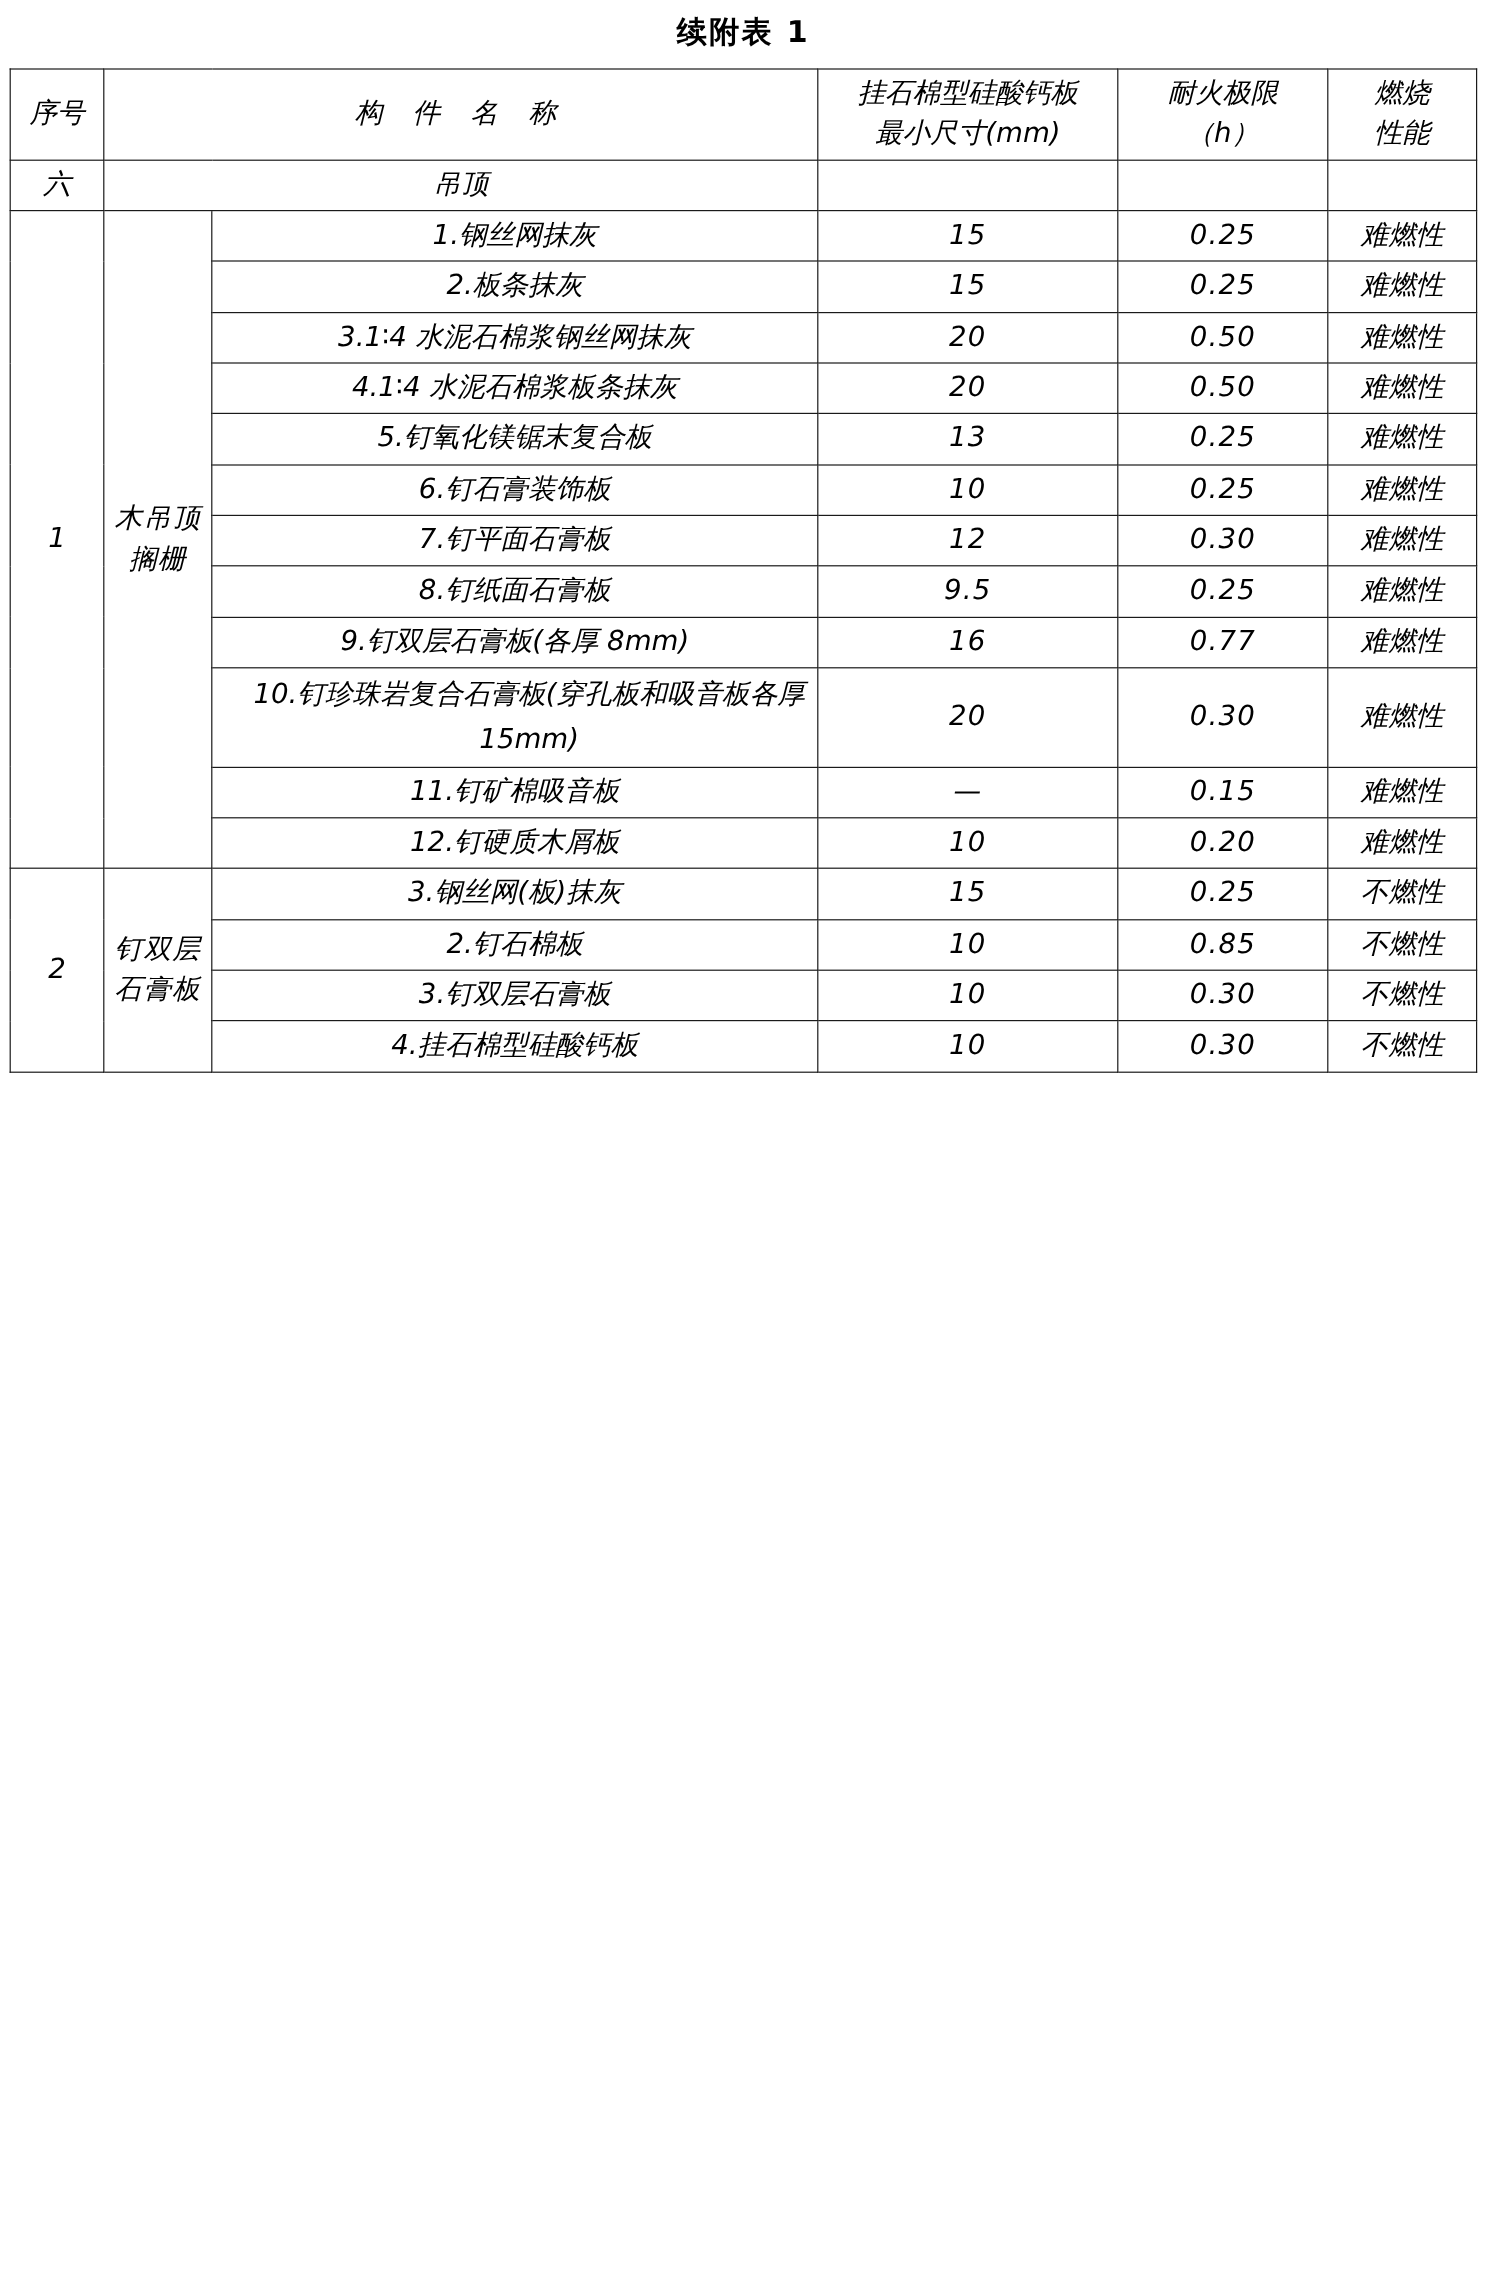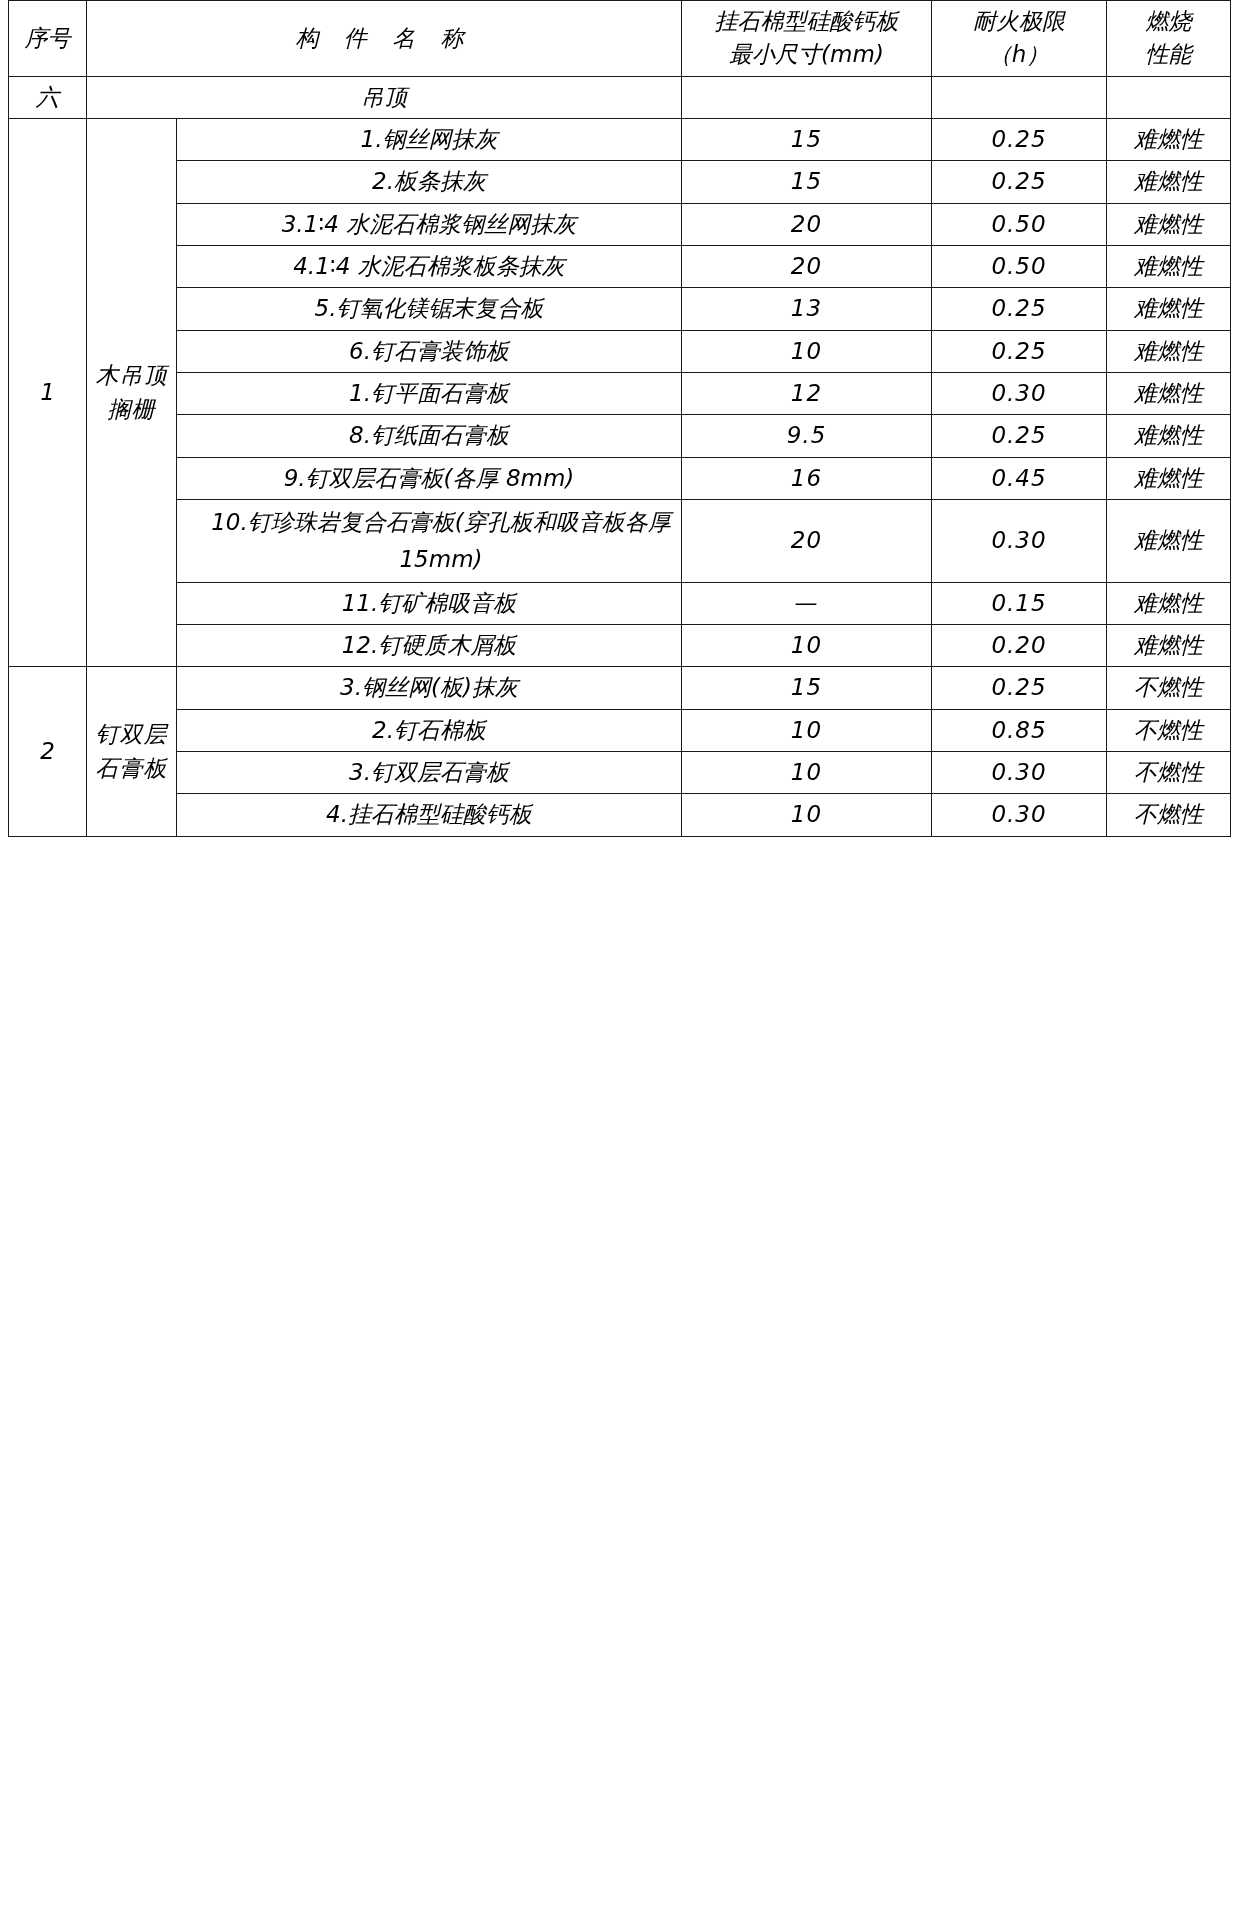--- a/index.html
+++ b/index.html
@@ -92,20 +92,21 @@
     margin-left: 28px;
   }
   .row-tall td { height: 46px; }
   .dash { font-size: 22px; }
 </style>
 </head>
 <body>
 
 <div class="page">
 
+  <div class="doc-title">续附表 1</div>
 
   <table class="fire-table">
     <colgroup>
       <col class="col-no">
       <col class="col-cat">
       <col class="col-name">
       <col class="col-thick">
       <col class="col-limit">
       <col class="col-burn">
     </colgroup>
@@ -168,35 +169,35 @@
       <td class="num">0.25</td>
       <td class="burn">难燃性</td>
     </tr>
     <tr>
       <td class="name-cell">6.钉石膏装饰板</td>
       <td class="num">10</td>
       <td class="num">0.25</td>
       <td class="burn">难燃性</td>
     </tr>
     <tr>
-      <td class="name-cell">1.钉平面石膏板</td>
+      <td class="name-cell">7.钉平面石膏板</td>
       <td class="num">12</td>
       <td class="num">0.30</td>
       <td class="burn">难燃性</td>
     </tr>
     <tr>
       <td class="name-cell">8.钉纸面石膏板</td>
       <td class="num">9.5</td>
       <td class="num">0.25</td>
       <td class="burn">难燃性</td>
     </tr>
     <tr>
       <td class="name-cell">9.钉双层石膏板(各厚 8mm)</td>
       <td class="num">16</td>
-      <td class="num">0.45</td>
+      <td class="num">0.77</td>
       <td class="burn">难燃性</td>
     </tr>
     <tr class="row-tall">
       <td class="name-cell two-line">10.钉珍珠岩复合石膏板(穿孔板和吸音板各厚 15mm)</td>
       <td class="num">20</td>
       <td class="num">0.30</td>
       <td class="burn">难燃性</td>
     </tr>
     <tr>
       <td class="name-cell">11.钉矿棉吸音板</td>

